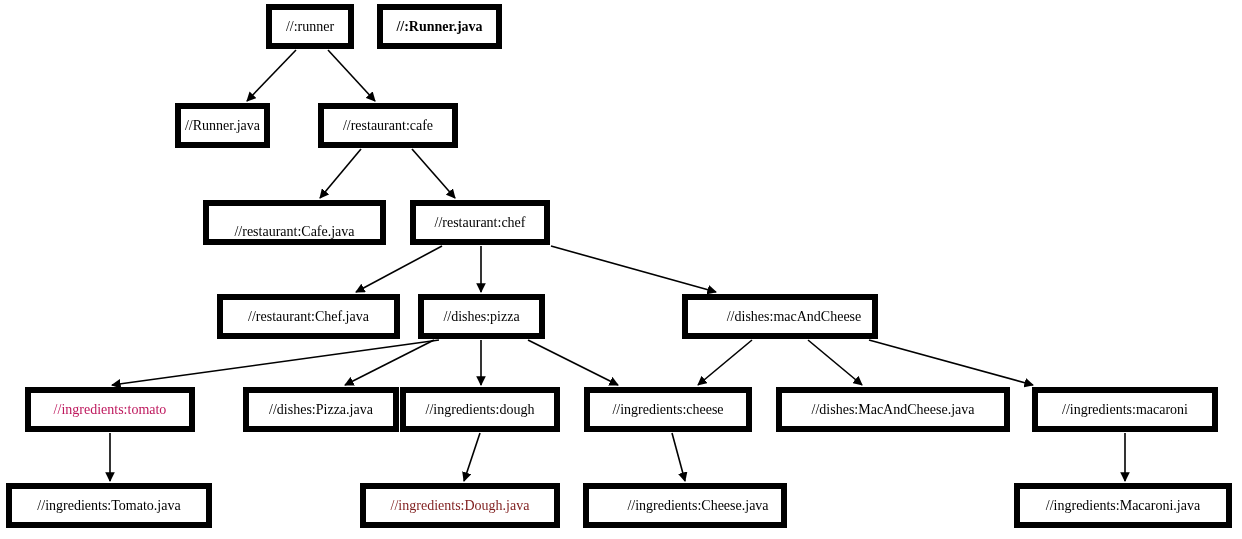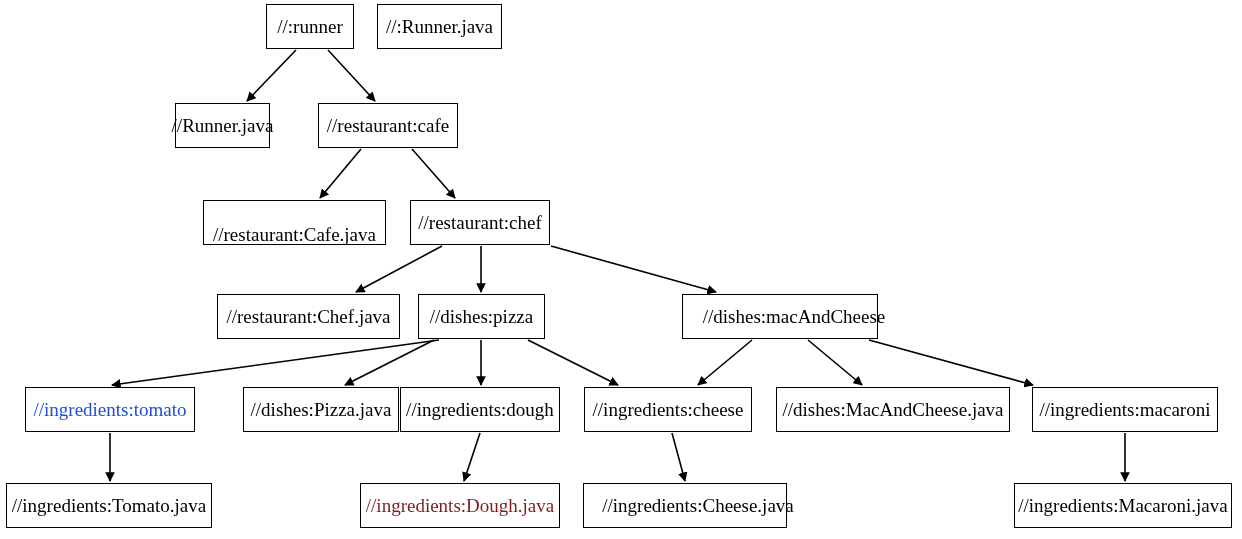--- a/index.html
+++ b/index.html
@@ -20,27 +20,27 @@
     position: absolute;
     left: 0;
     top: 0;
     width: 1242px;
     height: 539px;
     pointer-events: none;
   }
   .node {
     position: absolute;
     box-sizing: border-box;
-    border: 1px solid #0ea5e9;
+    border: 6px solid #0ea5e9;
     background: #ffffff;
     display: flex;
     align-items: center;
     justify-content: center;
     color: #000000;
-    font-size: 19px;
+    font-size: 14px;
     line-height: 1;
     white-space: nowrap;
     letter-spacing: 0px;
   }
   .node-label {
     display: block;
     padding: 0 2px;
   }
 </style>
 </head>
@@ -73,21 +73,21 @@
         <line x1="480" y1="433" x2="464" y2="481" stroke="#000000" stroke-width="1.6" marker-end="url(#arrow)"></line>
         <line x1="672" y1="433" x2="685" y2="481" stroke="#000000" stroke-width="1.6" marker-end="url(#arrow)"></line>
         <line x1="1125" y1="433" x2="1125" y2="481" stroke="#000000" stroke-width="1.6" marker-end="url(#arrow)"></line>
       </g>
   </svg>
 
   <div id="nodes-group">
       <div class="node" style="left: 266px; top: 4px; width: 88px; height: 45px; border-color: rgb(0, 0, 0); background: rgb(255, 255, 255); color: rgb(0, 0, 0);">
         <span class="node-label">//:runner</span>
       </div>
-      <div class="node" style="left: 377px; top: 4px; width: 125px; height: 45px; border-color: rgb(0, 0, 0); background: rgb(255, 255, 255); color: rgb(0, 0, 0);">
+      <div class="node" style="left: 377px; top: 4px; width: 125px; height: 45px; border-color: rgb(0, 0, 0); background: rgb(255, 255, 255); color: rgb(0, 0, 0); font-weight: bold;">
         <span class="node-label">//:Runner.java</span>
       </div>
       <div class="node" style="left: 175px; top: 103px; width: 95px; height: 45px; border-color: rgb(0, 0, 0); background: rgb(255, 255, 255); color: rgb(0, 0, 0);">
         <span class="node-label">//Runner.java</span>
       </div>
       <div class="node" style="left: 318px; top: 103px; width: 140px; height: 45px; border-color: rgb(0, 0, 0); background: rgb(255, 255, 255); color: rgb(0, 0, 0);">
         <span class="node-label">//restaurant:cafe</span>
       </div>
       <div class="node" style="left: 203px; top: 200px; width: 183px; height: 45px; border-color: rgb(0, 0, 0); background: rgb(255, 255, 255); color: rgb(0, 0, 0); align-items: flex-end;">
         <span class="node-label">//restaurant:Cafe.java</span>
@@ -97,21 +97,21 @@
       </div>
       <div class="node" style="left: 217px; top: 294px; width: 183px; height: 45px; border-color: rgb(0, 0, 0); background: rgb(255, 255, 255); color: rgb(0, 0, 0);">
         <span class="node-label">//restaurant:Chef.java</span>
       </div>
       <div class="node" style="left: 418px; top: 294px; width: 127px; height: 45px; border-color: rgb(0, 0, 0); background: rgb(255, 255, 255); color: rgb(0, 0, 0);">
         <span class="node-label">//dishes:pizza</span>
       </div>
       <div class="node" style="left: 682px; top: 294px; width: 196px; height: 45px; border-color: rgb(0, 0, 0); background: rgb(255, 255, 255); color: rgb(0, 0, 0); padding-left: 28px;">
         <span class="node-label">//dishes:macAndCheese</span>
       </div>
-      <div class="node" style="left: 25px; top: 387px; width: 170px; height: 45px; border-color: rgb(0, 0, 0); background: rgb(255, 255, 255); color: #1d4ed8;">
+      <div class="node" style="left: 25px; top: 387px; width: 170px; height: 45px; border-color: rgb(0, 0, 0); background: rgb(255, 255, 255); color: #be185d;">
         <span class="node-label">//ingredients:tomato</span>
       </div>
       <div class="node" style="left: 219px; top: 387px; width: 156px; height: 45px; border-color: rgb(0, 0, 0); background: rgb(255, 255, 255); color: rgb(0, 0, 0); margin-left: 24px;">
         <span class="node-label">//dishes:Pizza.java</span>
       </div>
       <div class="node" style="left: 400px; top: 387px; width: 160px; height: 45px; border-color: rgb(0, 0, 0); background: rgb(255, 255, 255); color: rgb(0, 0, 0);">
         <span class="node-label">//ingredients:dough</span>
       </div>
       <div class="node" style="left: 584px; top: 387px; width: 168px; height: 45px; border-color: rgb(0, 0, 0); background: rgb(255, 255, 255); color: rgb(0, 0, 0);">
         <span class="node-label">//ingredients:cheese</span>

